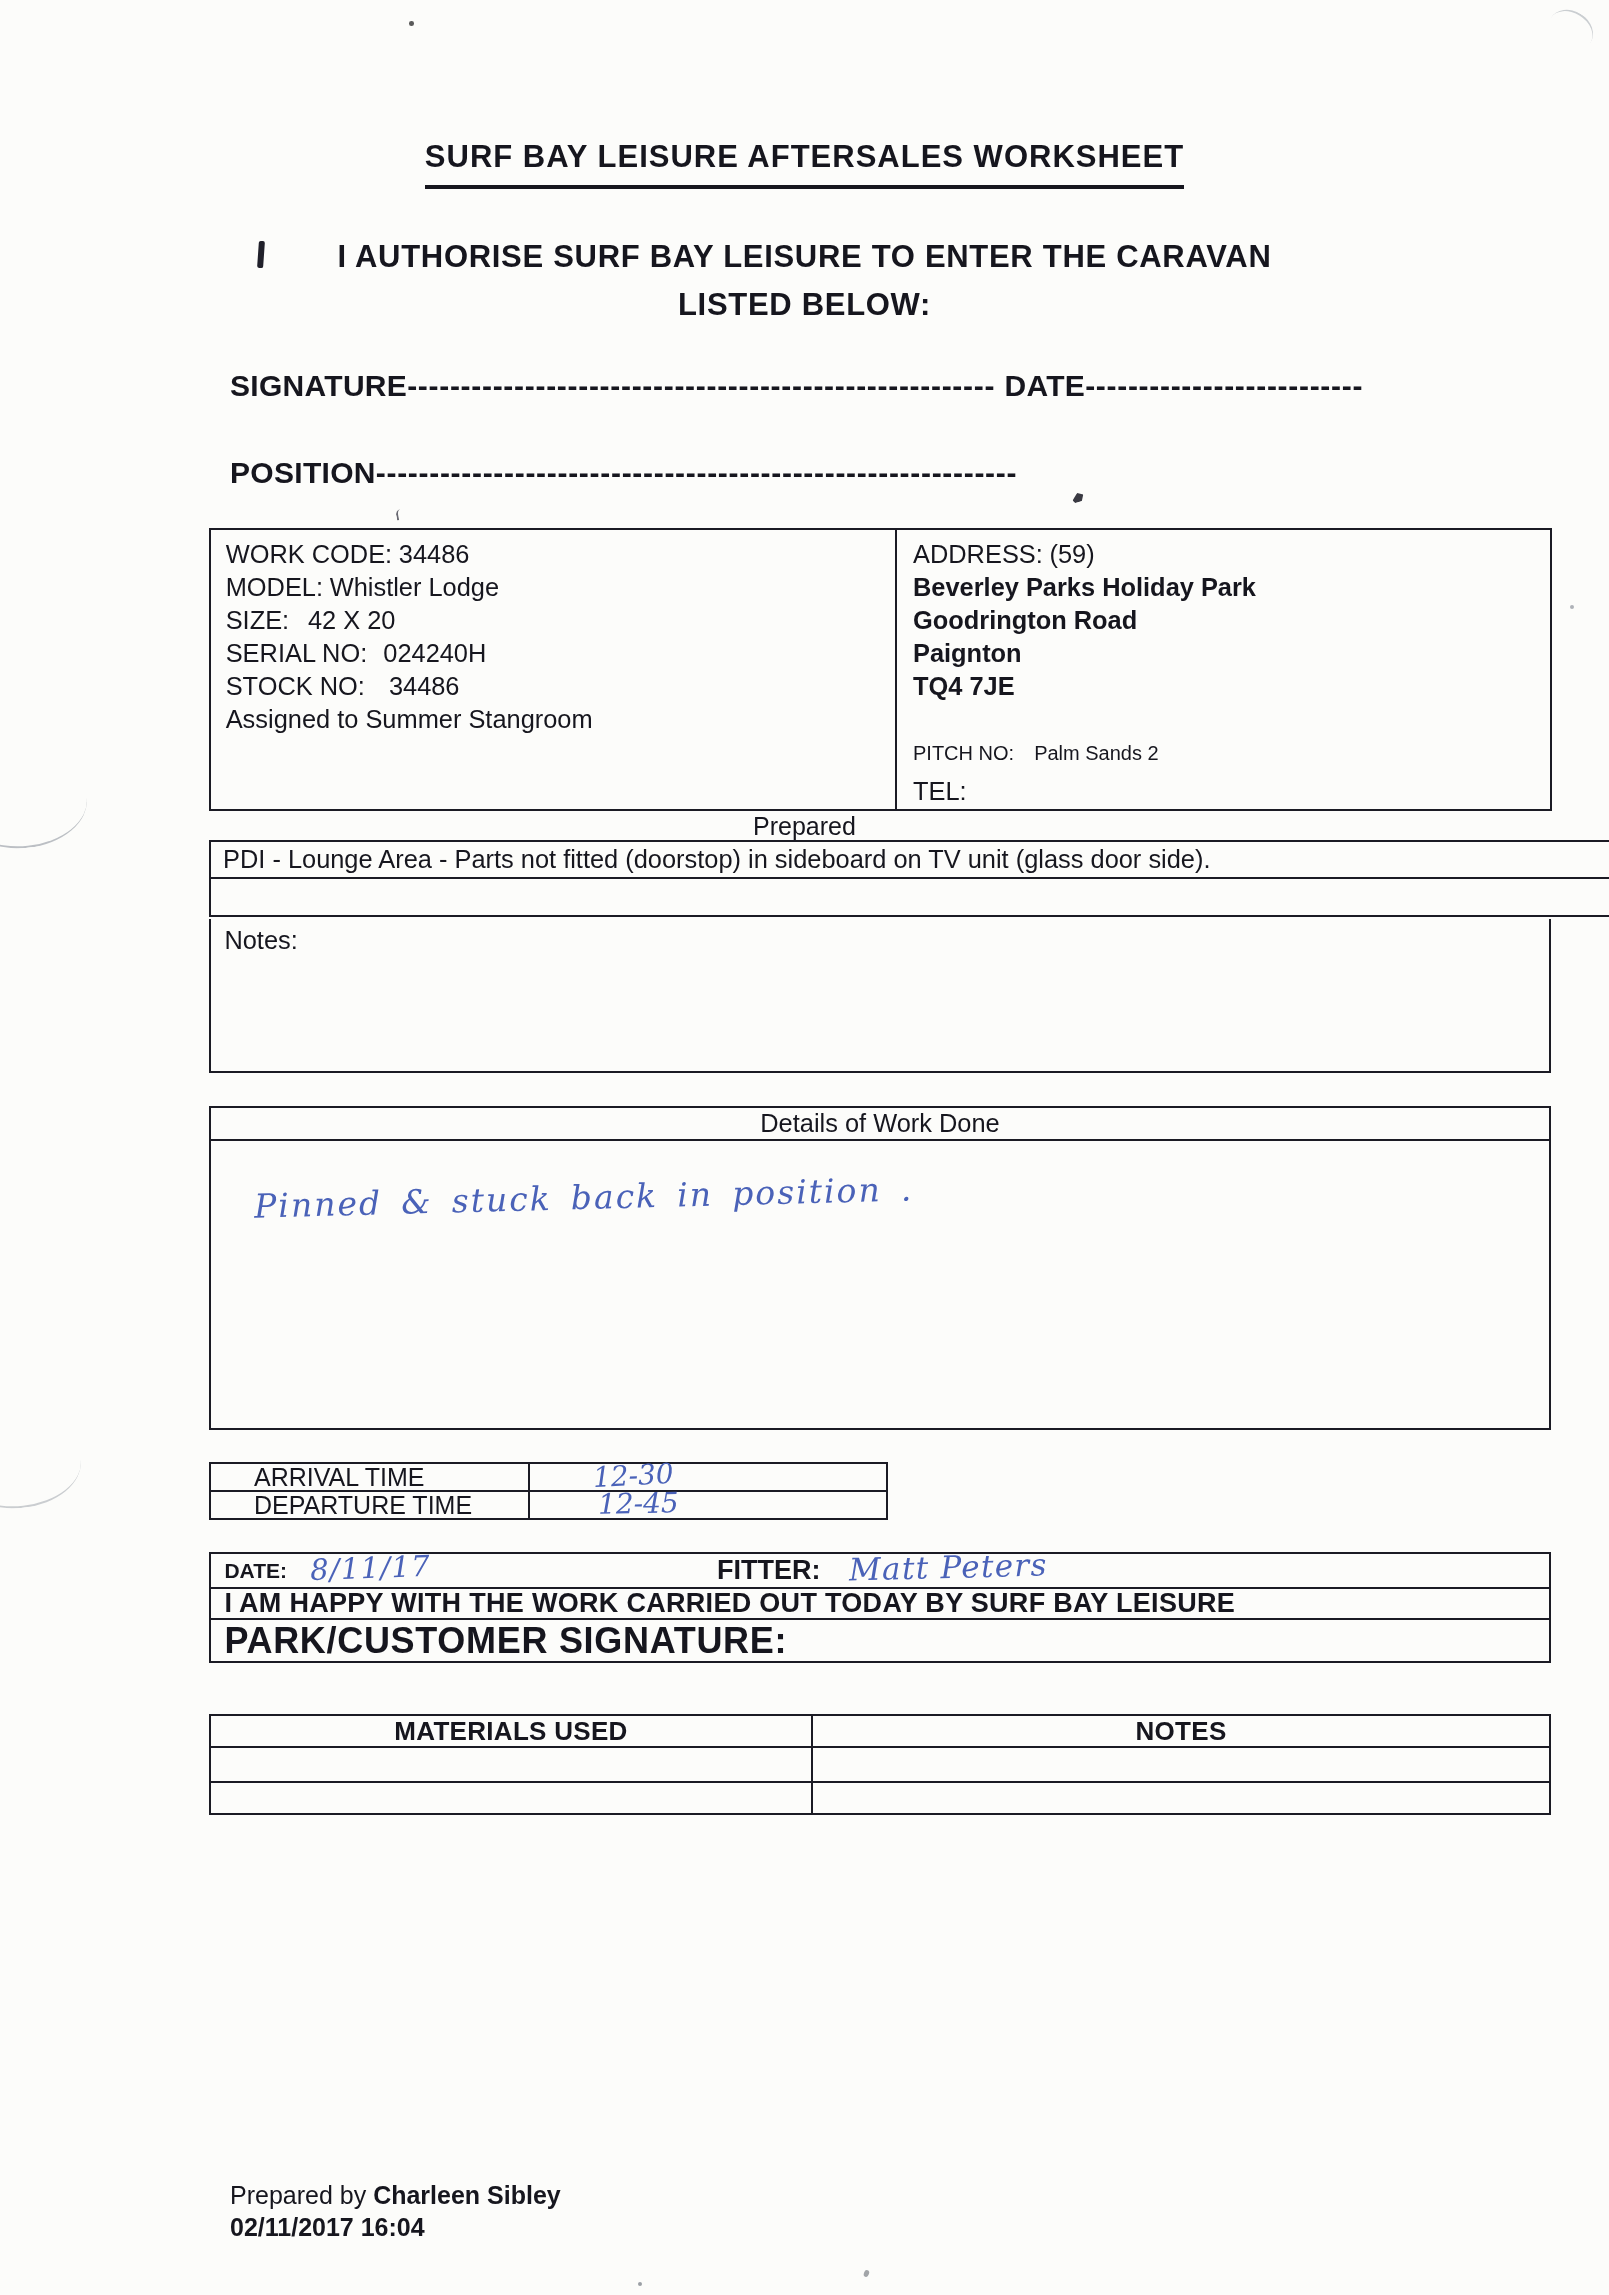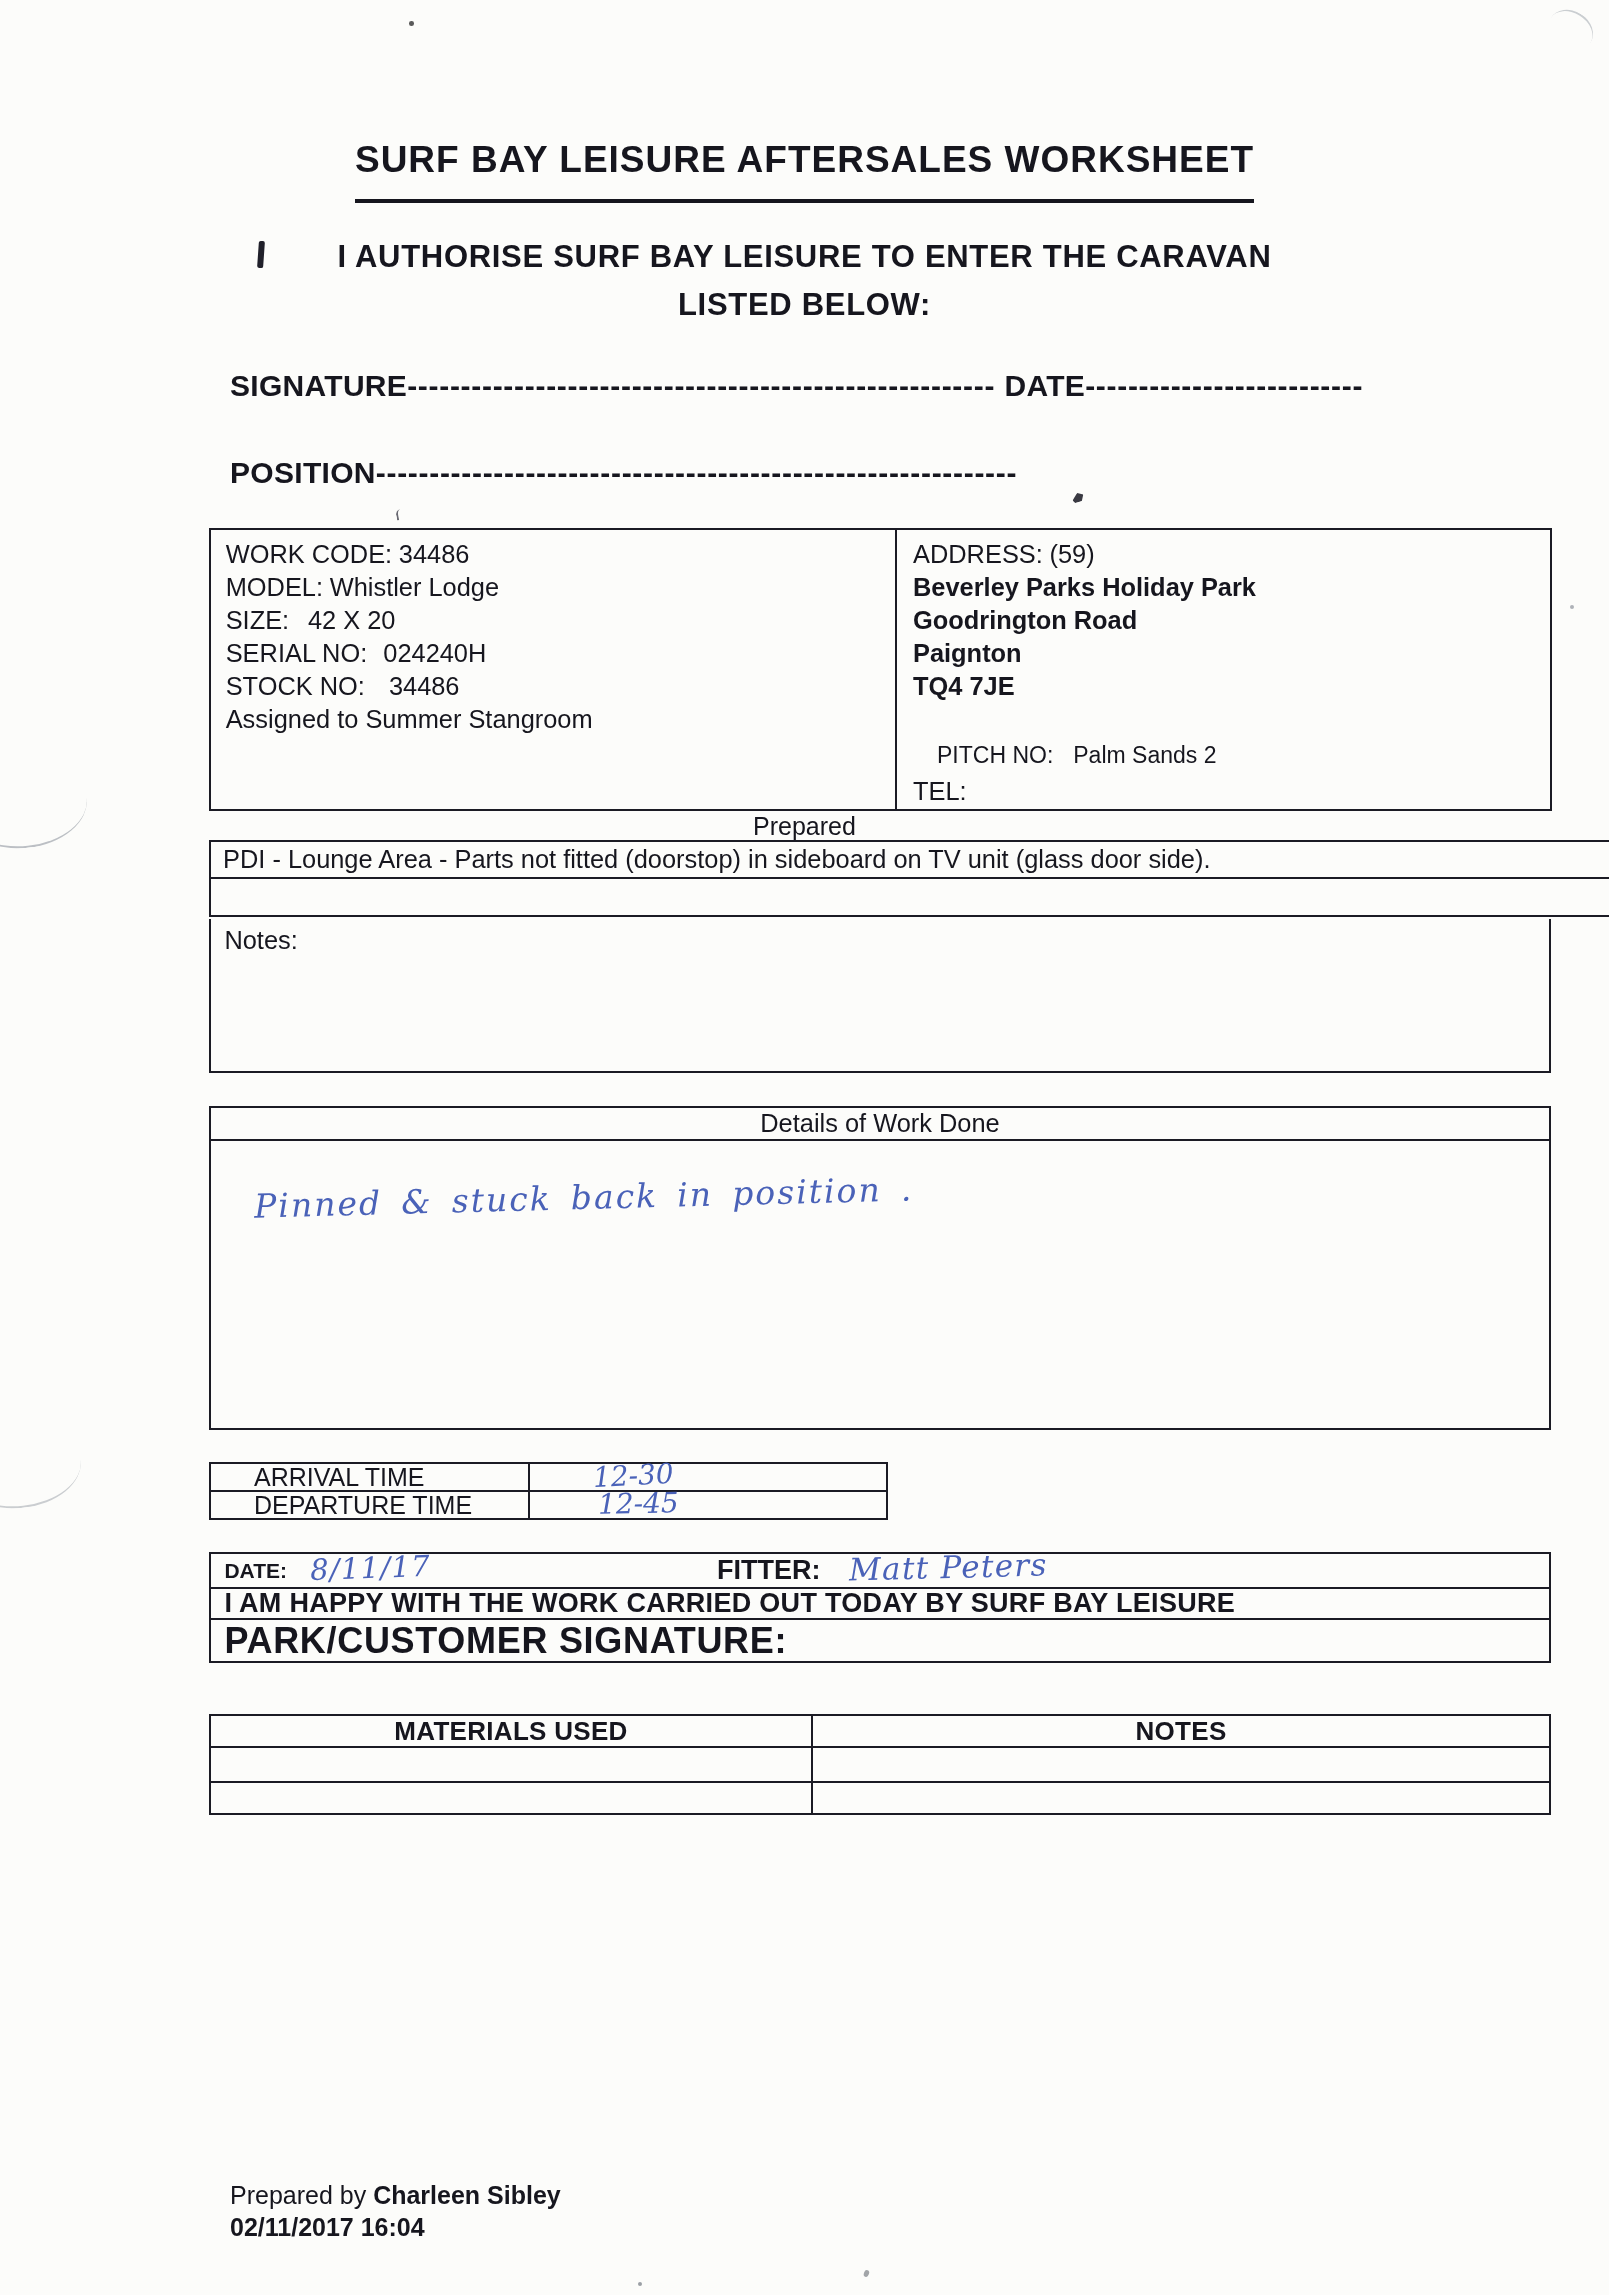--- a/index.html
+++ b/index.html
@@ -16,22 +16,22 @@
     color:var(--ink);
     position:relative;
     overflow:hidden;
   }
   .page{position:absolute;inset:0;}
   .b{font-weight:bold;}
 
   
   .title-wrap{position:absolute;top:139px;left:0;width:100%;text-align:center;}
   .title-text{
-    display:inline-block;font-size:37px;font-weight:bold;letter-spacing:1px;
-    border-bottom:4.7px solid var(--ink);padding-bottom:18px;
+    display:inline-block;font-size:31px;font-weight:bold;letter-spacing:1px;
+    border-bottom:4.7px solid var(--ink);padding-bottom:10px;
   }
   .auth{position:absolute;left:0;width:100%;text-align:center;
     font-size:31px;font-weight:bold;letter-spacing:0.7px;}
   .auth.l1{top:239px;}
   .auth.l2{top:287px;}
 
   .rule-line{position:absolute;left:230px;font-size:30px;font-weight:bold;
     letter-spacing:0.3px;white-space:nowrap;text-align:center;}
   .rule-line.sig{top:369px;}
   .rule-line.pos{top:456px;}
@@ -44,21 +44,21 @@
   .infobox.left{left:209px;width:688px;height:283px;padding:8px 0 0 14.7px;}
   .infobox.right{left:895px;width:657px;height:283px;padding:8px 0 0 16px;}
   .box-row{font-size:25.4px;line-height:33px;white-space:nowrap;}
   .box-row .val{margin-left:6.7px;}
   .infobox.left .box-row:nth-child(3) .val{margin-left:18.7px;}
   .infobox.left .box-row:nth-child(4) .val{margin-left:16px;}
   .infobox.left .box-row:nth-child(5) .val{margin-left:24px;}
   .infobox.left .box-row:nth-child(7) .val{margin-left:25.4px;}
   .infobox.left .box-row:nth-child(8){font-size:24px;}
   .addr-bold{font-weight:bold;}
-  .pitch-row{position:absolute;left:16px;top:212px;font-size:23px;margin-left:24px;}
+  .pitch-row{position:absolute;left:16px;top:212px;font-size:20px;}
   .pitch-row .val{margin-left:20px;}
   .tel-row{position:absolute;left:16px;bottom:2.7px;font-size:25.4px;}
 
   
   .problem-heading{position:absolute;top:812px;left:0;width:100%;
     text-align:center;font-size:25px;}
   .problem-box{position:absolute;left:209px;top:840px;width:1578px;
     border:2.7px solid var(--line);box-sizing:border-box;}
   .problem-row1{height:35px;border-bottom:2.7px solid var(--line);
     font-size:25.4px;line-height:35px;padding-left:12px;white-space:nowrap;}

